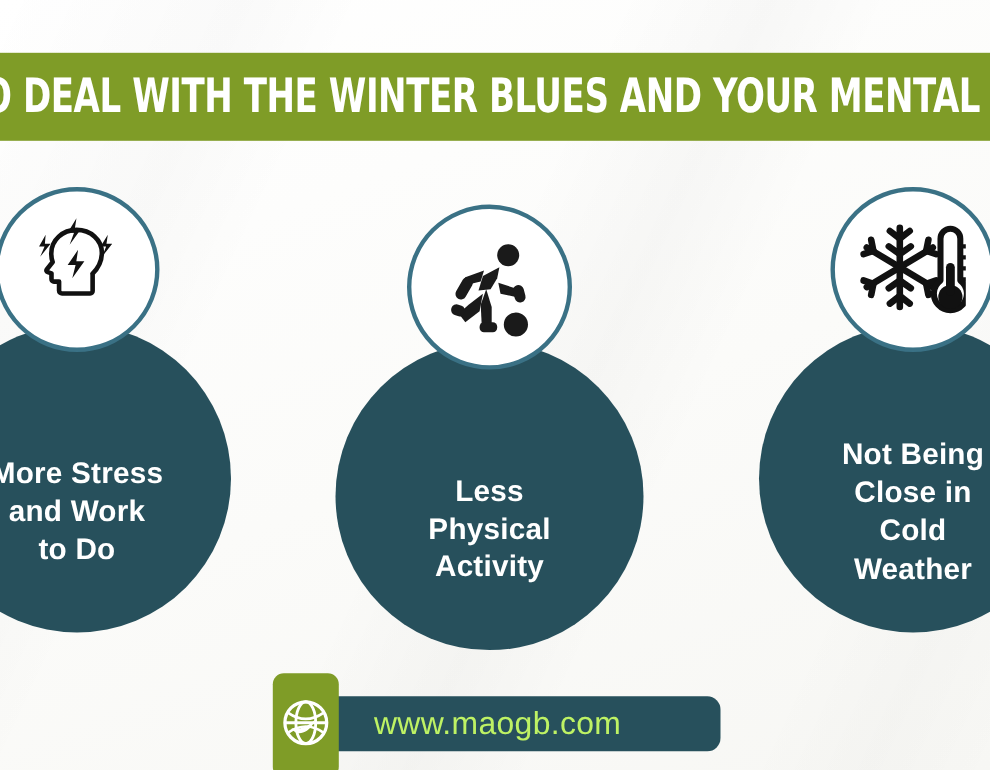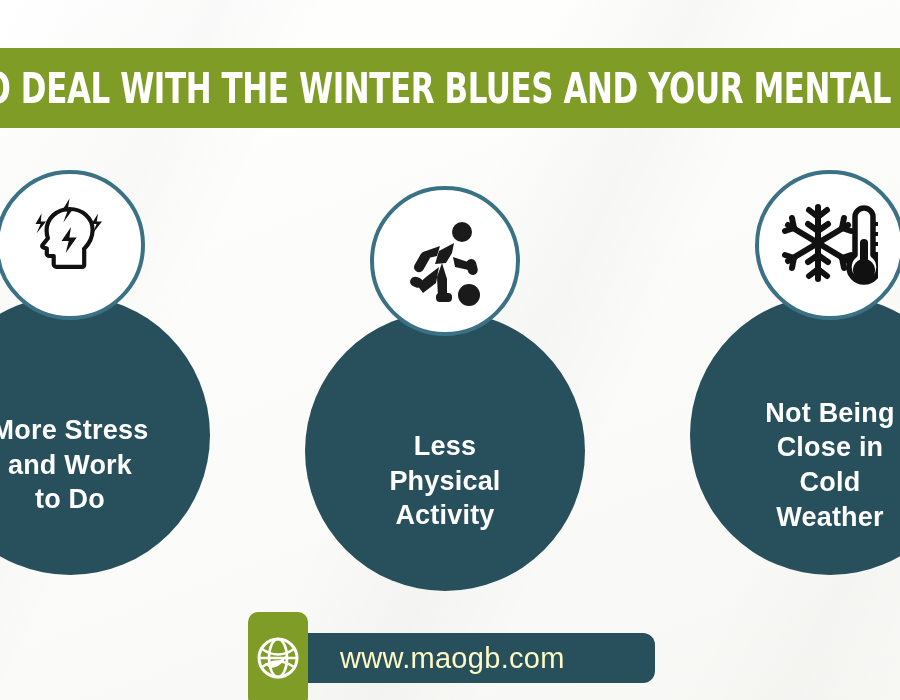--- a/index.html
+++ b/index.html
@@ -151,21 +151,21 @@
     width: 365px;
     height: 50px;
     background: #27505c;
     border-radius: 12px;
     display: flex;
     align-items: center;
     padding-left: 50px;
     box-sizing: border-box;
   }
   .footer-url {
-    color: #fef9c3;
+    color: #bef264;
     font-size: 29px;
     font-weight: normal;
     letter-spacing: 0.3px;
   }
 </style>
 </head>
 <body>
 
 <div id="canvas">
 

